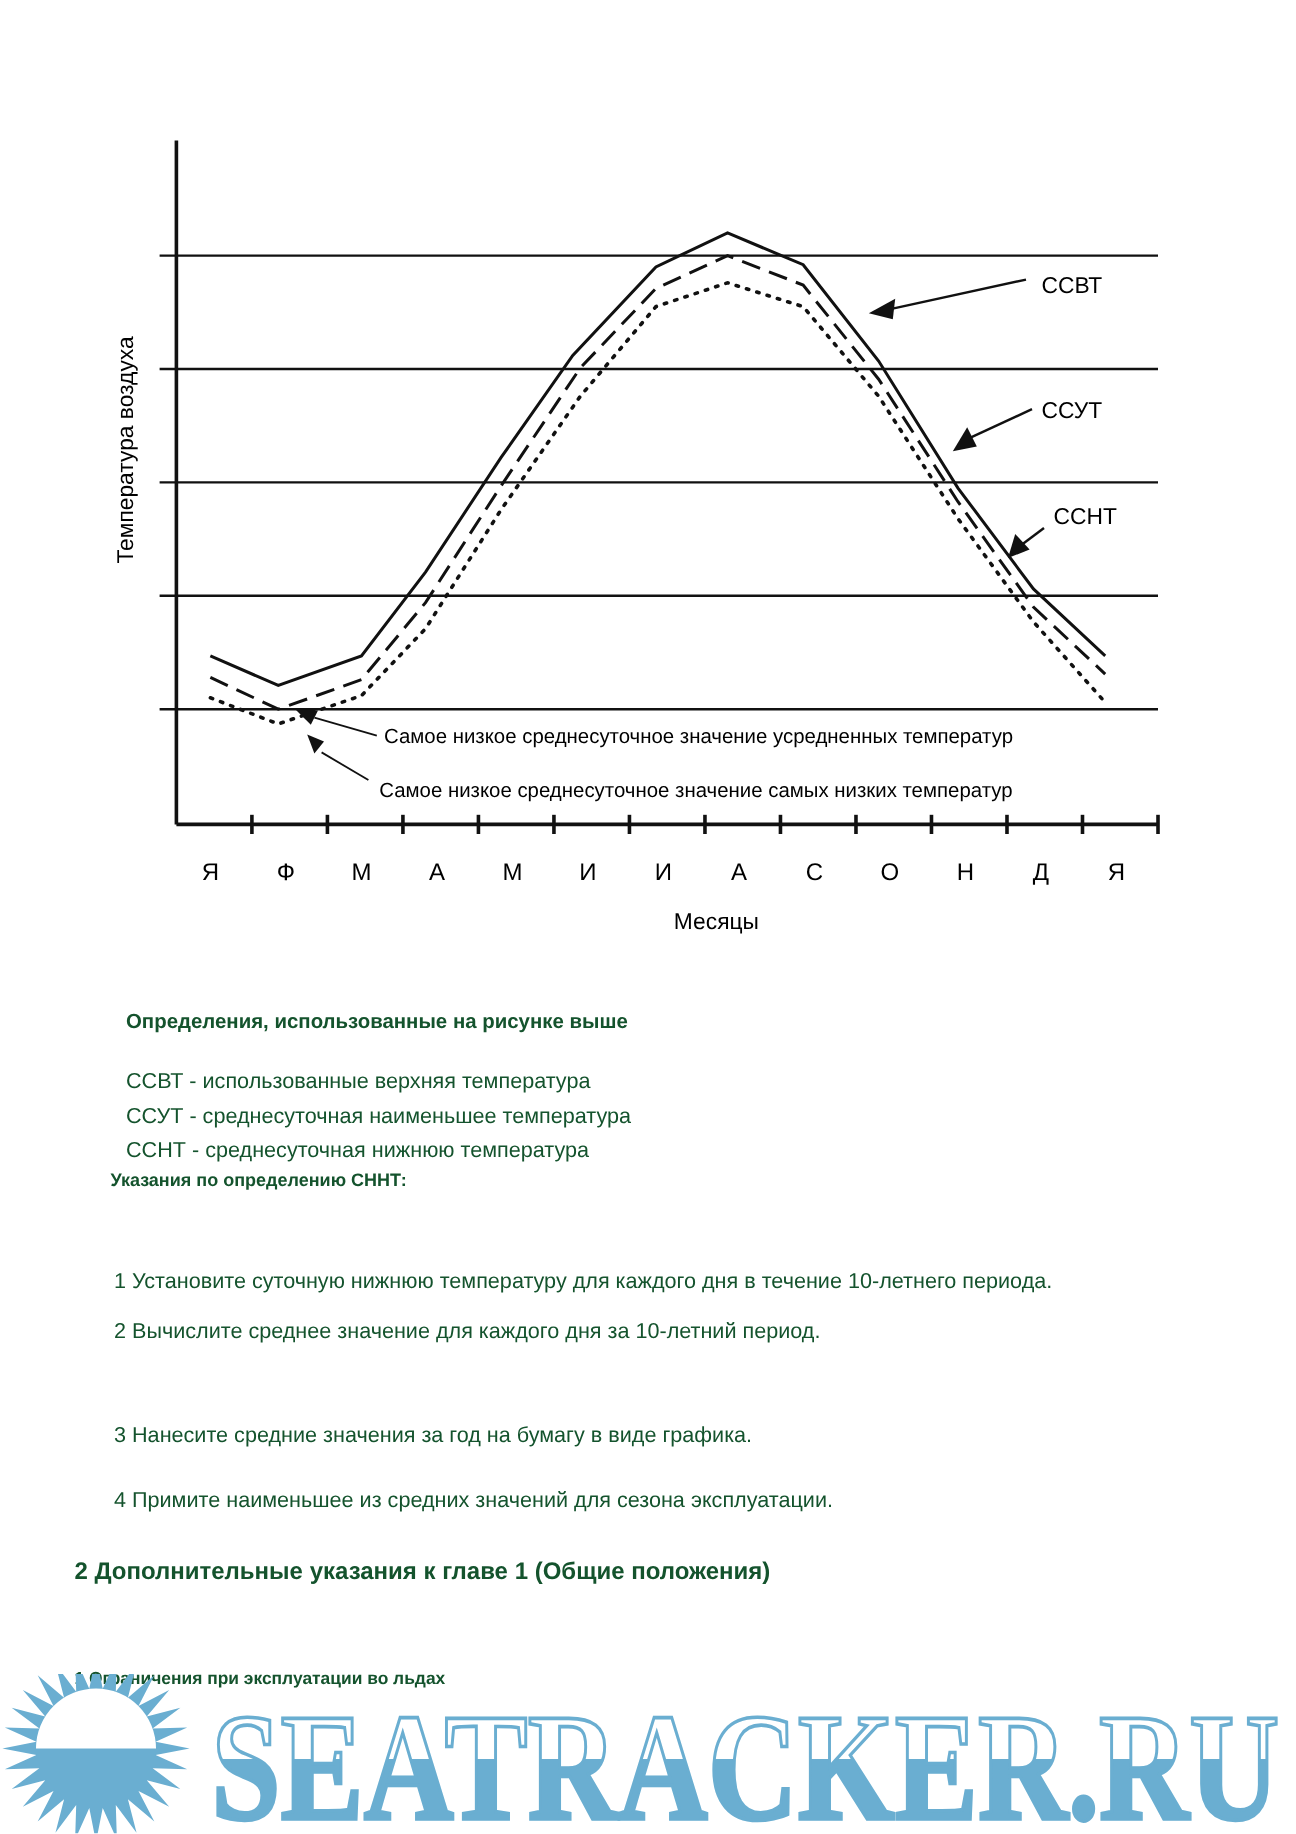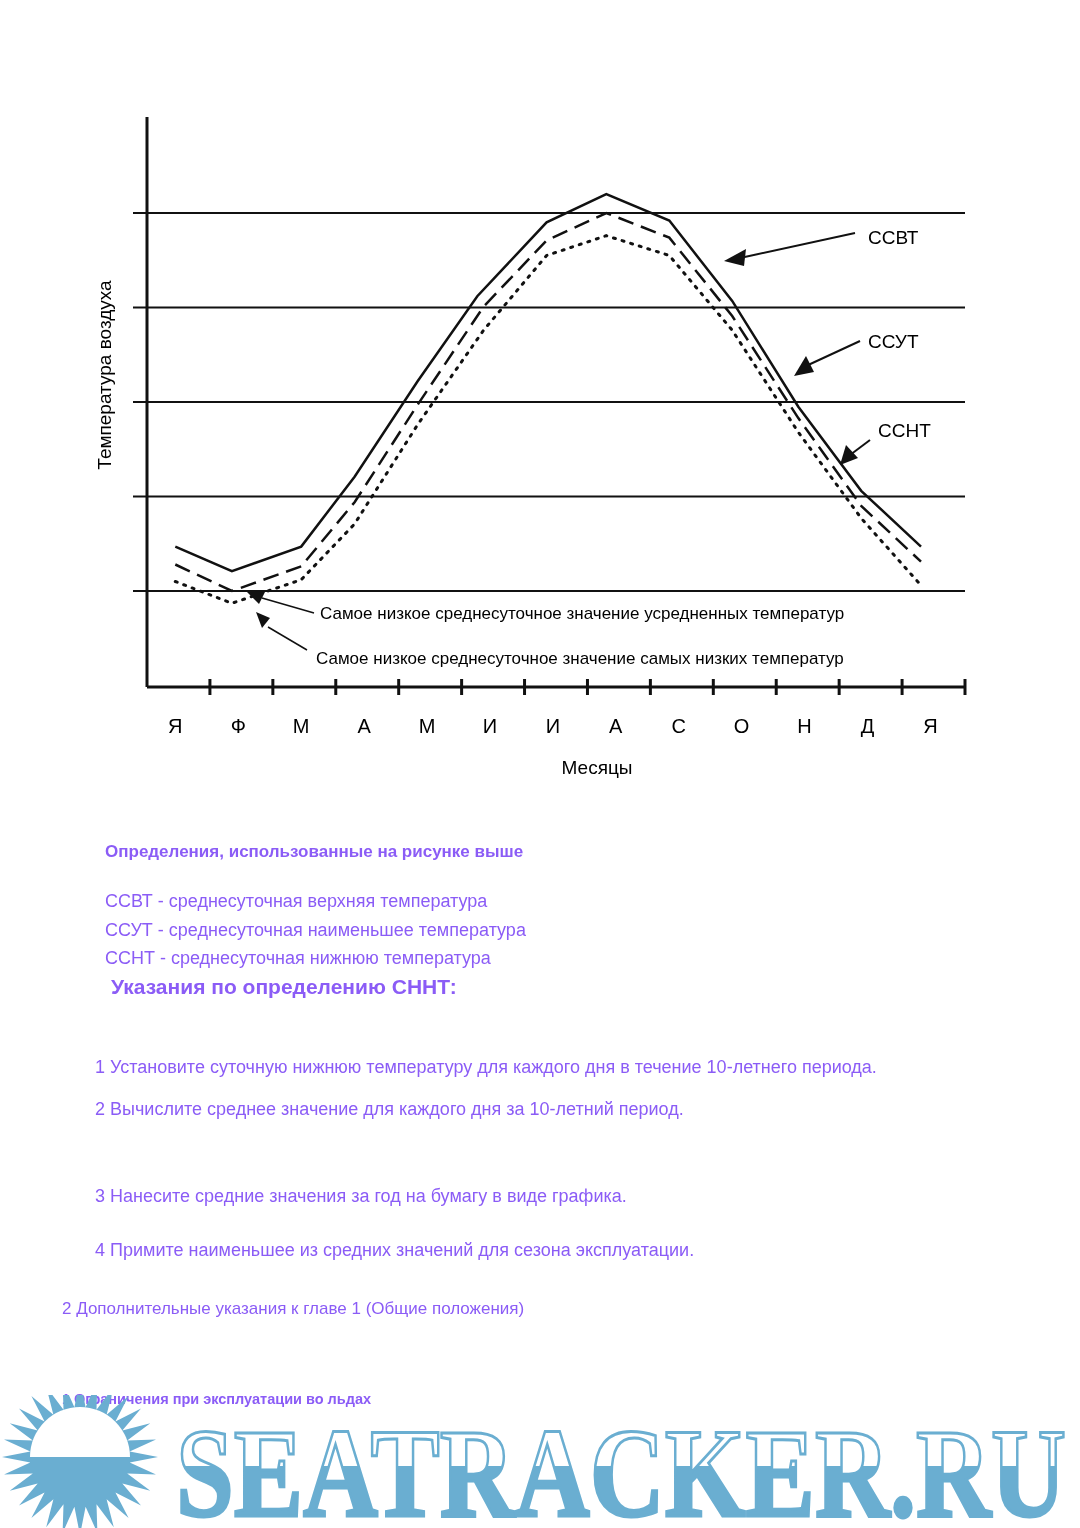--- a/index.html
+++ b/index.html
@@ -1,23 +1,23 @@
 <!DOCTYPE html>
 <html><head>
 <meta charset="utf-8">
 <style>
   html, body { margin:0; padding:0; background:#ffffff; }
   body { width:1080px; height:1528px; position:relative; overflow:hidden; font-family:"Liberation Sans", sans-serif; color:#111; }
   #chart { position:absolute; left:0; top:0; width:1080px; height:800px; }
-  .doc { position:absolute; font-family:"Liberation Sans", sans-serif; color:#8b5cf6; }
+  .doc { position:absolute; font-family:"Liberation Sans", sans-serif; color:#14532d; }
   .defs-title { left:105px; top:842px; font-size:17px; font-weight:bold; }
   .def-line { left:105px; font-size:18px; }
-  .instr-title { left:111px; top:957px; font-size:21px; font-weight:bold; }
+  .instr-title { left:92px; top:957px; font-size:15px; font-weight:bold; }
   .step { font-size:18px; left:62px; width:900px; line-height:27px; text-indent:33px; }
-  .section { left:62px; top:1299px; font-size:17px; font-weight:normal; }
+  .section { left:62px; top:1299px; font-size:20px; font-weight:bold; }
   .subsection { left:62px; top:1391px; font-size:14.5px; font-weight:bold; }
   #logo { position:absolute; left:0; top:1395px; width:1080px; height:133px; }
 </style>
 </head>
 <body>
 
 <svg id="chart" viewBox="0 0 1080 800">
   <g id="grid">
       <line x1="133" x2="965" y1="591" y2="591" stroke="#111" stroke-width="2"></line>
       <line x1="133" x2="965" y1="496.5" y2="496.5" stroke="#111" stroke-width="2"></line>
@@ -86,21 +86,21 @@
     <text x="320" y="619" font-family="Liberation Sans, sans-serif" font-size="17" transform="scale(1,1)">Самое низкое среднесуточное значение усредненных температур</text>
   </g>
   <g>
     <line x1="307" y1="650" x2="268" y2="627" stroke="#111" stroke-width="1.5"></line>
     <polygon points="256,612 270,618 262,628" fill="#111"></polygon>
     <text x="316" y="664" font-family="Liberation Sans, sans-serif" font-size="17">Самое низкое среднесуточное значение самых низких температур</text>
   </g>
 </svg>
 
 <div class="doc defs-title">Определения, использованные на рисунке выше</div>
-<div class="doc def-line" style="top:891px">ССВТ - среднесуточная верхняя температура</div>
+<div class="doc def-line" style="top:891px">ССВТ - использованные верхняя температура</div>
 <div class="doc def-line" style="top:920px">ССУТ - среднесуточная наименьшее температура</div>
 <div class="doc def-line" style="top:948px">ССНТ - среднесуточная нижнюю температура</div>
 <div class="doc instr-title" style="top:975px">Указания по определению СННТ:</div>
 
 <div class="doc step" style="top:1054px">1 Установите суточную нижнюю температуру для каждого дня в течение 10-летнего периода.</div>
 <div class="doc step" style="top:1096px">2 Вычислите среднее значение для каждого дня за 10-летний период.</div>
 <div class="doc step" style="top:1183px">3 Нанесите средние значения за год на бумагу в виде графика.</div>
 <div class="doc step" style="top:1237px">4 Примите наименьшее из средних значений для сезона эксплуатации.</div>
 
 <div class="doc section">2 Дополнительные указания к главе 1 (Общие положения)</div>

